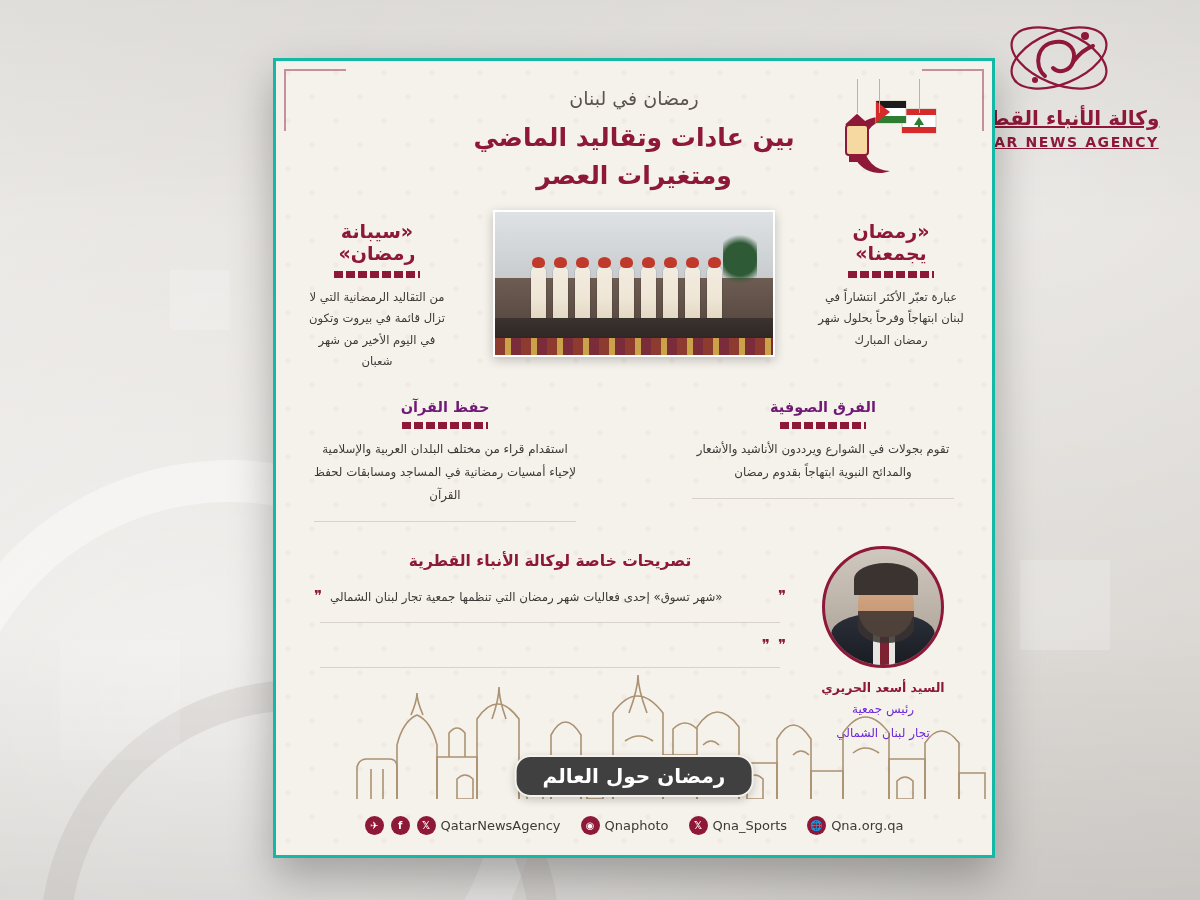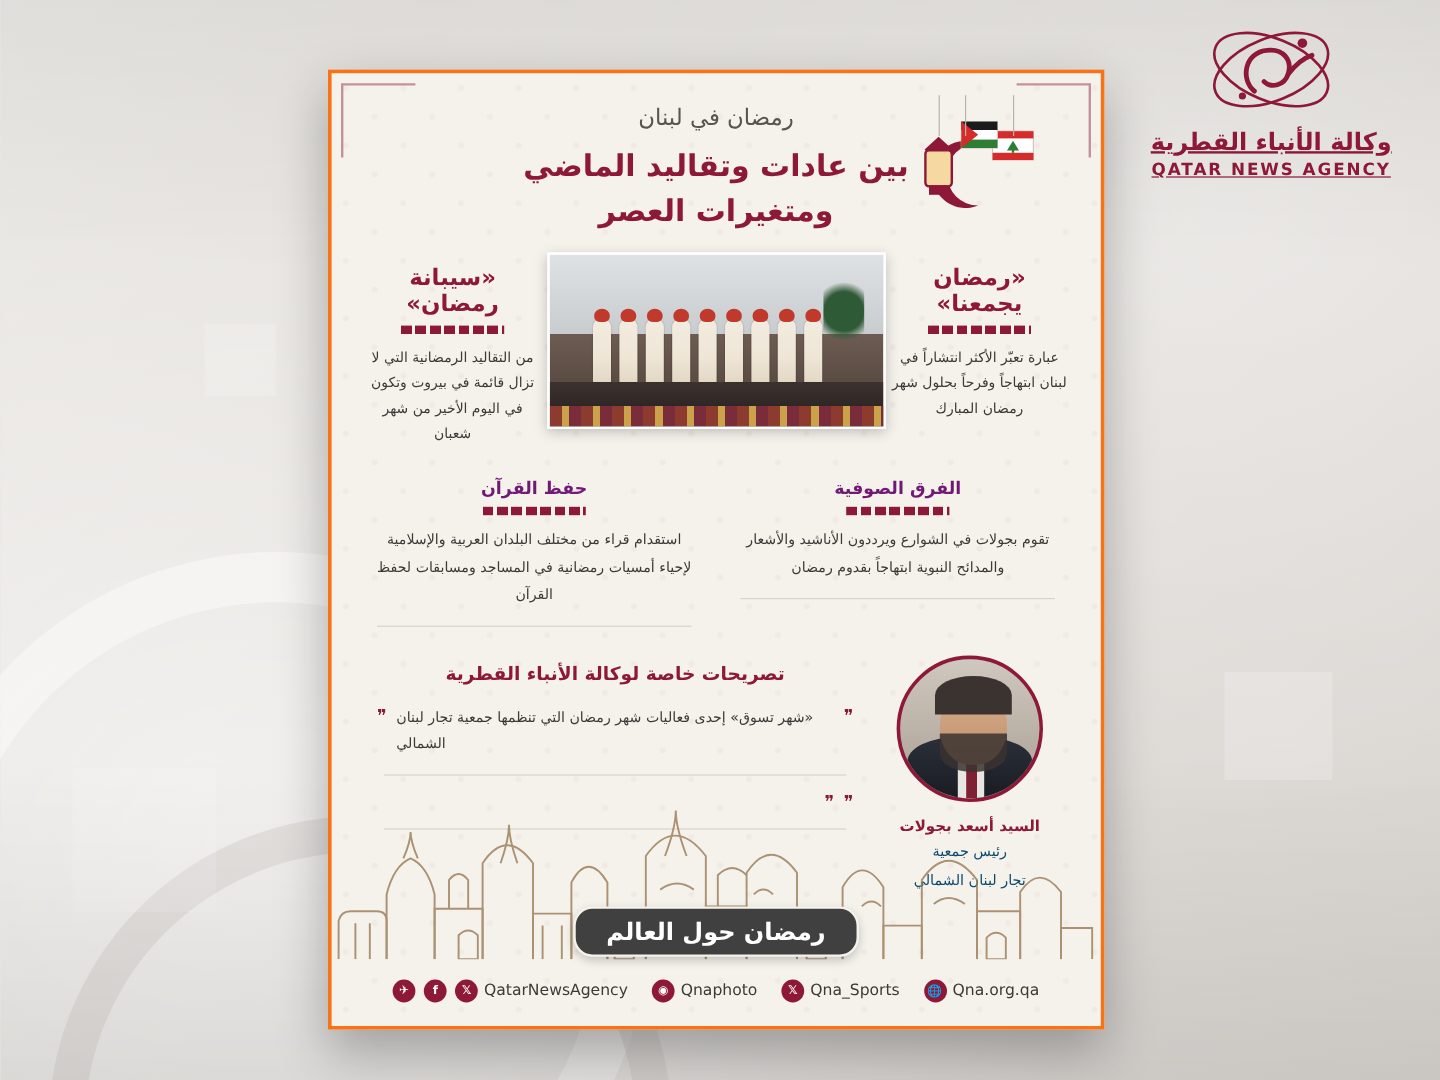--- a/index.html
+++ b/index.html
@@ -65,23 +65,23 @@
   .qna-en {
     font-size: 14px; font-weight: bold; letter-spacing: 1.6px; margin-top: 4px;
     color: #8e1838;
     direction: ltr;
   }
 
   
   .poster {
     position: absolute;
     left: 273px; top: 58px;
-    width: 647px; height: 800px;
+    width: 722px; height: 800px;
     background: #f5f2ec;
-    border: 3px solid #f97316;
+    border: 3px solid #14b8a6;
     box-shadow: 0 18px 40px rgba(0,0,0,.28);
     overflow: hidden;
   }
   .poster::before {
     
     content: "";
     position: absolute; inset: 0;
     background-image:
       radial-gradient(circle at 12px 12px, rgba(142,24,56,.045) 2px, transparent 3px),
       radial-gradient(circle at 36px 36px, rgba(142,24,56,.045) 2px, transparent 3px);
@@ -199,21 +199,21 @@
     background: linear-gradient(180deg,#2b2f39,#191c22); border-radius: 40% 40% 0 0;}
   .avatar .shirt { position:absolute; bottom:0; left:48px; width:22px; height:34%; background:#e8e6e3; }
   .avatar .tie { position:absolute; bottom:0; left:55px; width:9px; height:30%; background:#7e2233; }
   .avatar .face { position:absolute; top:22px; left:33px; width:56px; height:66px; border-radius:50% 50% 45% 45%;
     background: linear-gradient(180deg,#d8ae8c,#bf8f6c); }
   .avatar .hair { position:absolute; top:14px; left:29px; width:64px; height:32px; border-radius:50% 50% 0 0;
     background:#3a3330; }
   .avatar .beard { position:absolute; top:62px; left:33px; width:56px; height:32px; border-radius:0 0 48% 48%;
     background: rgba(58,51,48,.85); }
   .person-name { color: #8e1838; font-weight: bold; font-size: 12.5px; margin-top: 12px; }
-  .person-role { color: #0c4a6e; font-size: 12px; line-height: 1.6; margin-top: 5px; }
+  .person-role { color: #6d28d9; font-size: 12px; line-height: 1.6; margin-top: 5px; }
 
   
   .skyline {
     position: absolute; left: 0; right: 0; bottom: 56px; height: 150px;
     opacity: .85;
   }
 
   
   .ribbon {
     position: absolute; left: 50%; transform: translateX(-50%);
@@ -358,21 +358,21 @@
   <div class="statements">
     <div class="st-person">
       <div class="avatar">
         <div class="suit"></div>
             <div class="shirt"></div>
             <div class="tie"></div>
         <div class="face"></div>
             <div class="hair"></div>
             <div class="beard"></div>
       </div>
-      <div class="person-name">السيد أسعد بجولات</div>
+      <div class="person-name">السيد أسعد الحريري</div>
       <div class="person-role">رئيس جمعية</div>
       <div class="person-role">تجار لبنان الشمالي</div>
     </div>
 
     <div class="st-left">
       <div class="st-heading">تصريحات خاصة لوكالة الأنباء القطرية</div>
 
       <div class="quote-row">
         <span class="qmark">❞</span>
         <span class="txt">«شهر تسوق» إحدى فعاليات شهر رمضان التي تنظمها جمعية تجار لبنان الشمالي</span>

